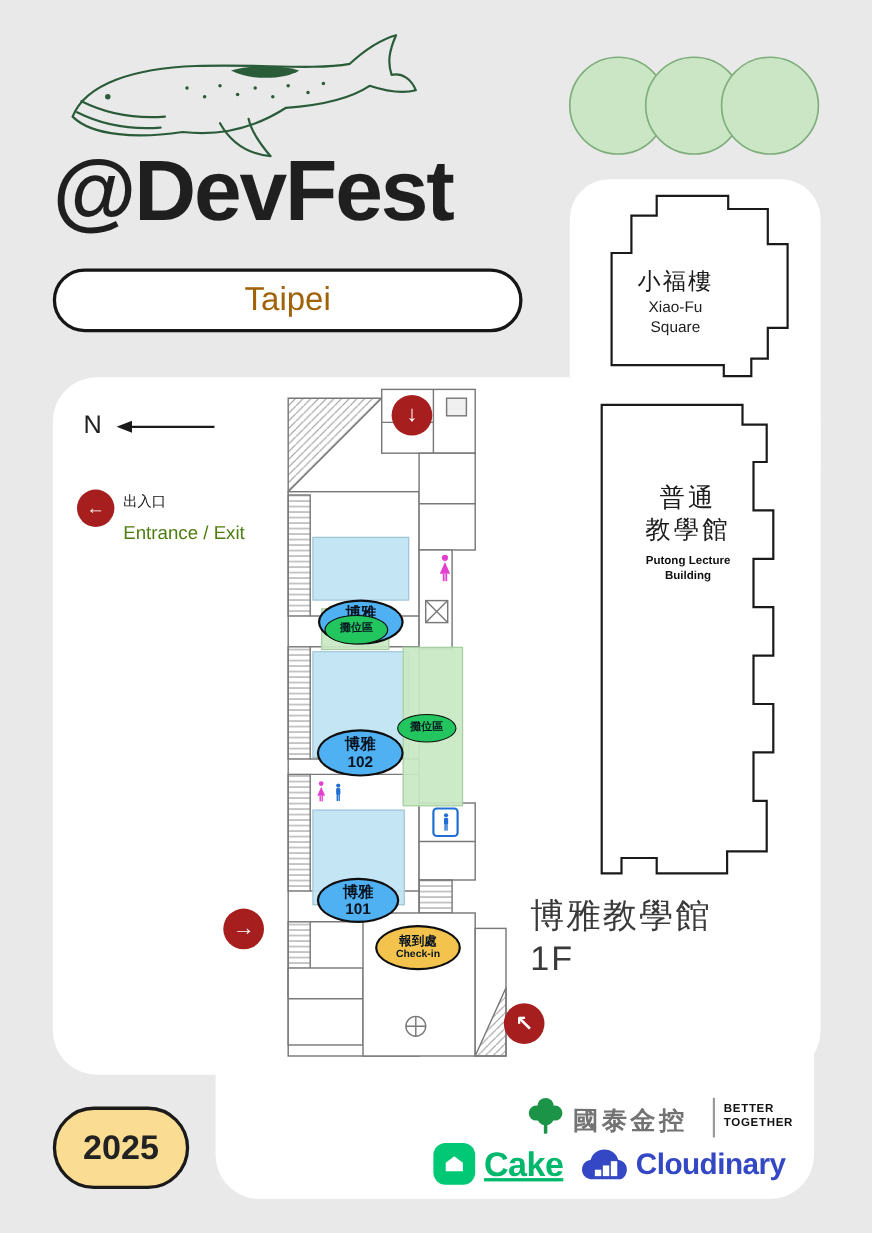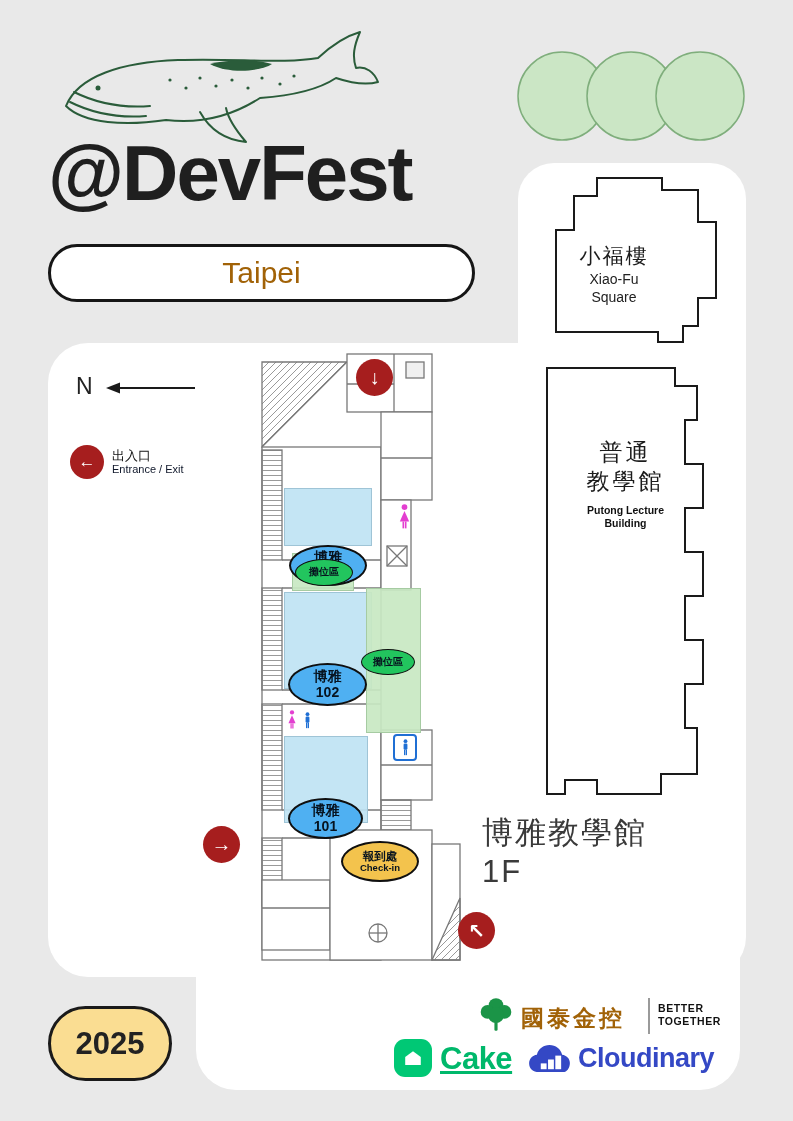--- a/index.html
+++ b/index.html
@@ -27,36 +27,36 @@
   .oval-green  { background:#22c55e; font-size:10px; font-weight:600; border-width:1.5px; }
   .oval-yellow { background:#f3c34d; }
 
   .area-blue  { background:rgba(191,227,243,.92); border:1px solid #9fc4d6; }
   .area-green { background:rgba(200,232,194,.92); border:1px solid #a6cba2; }
 
   .red-dot { background:#a61e1e; border-radius:50%; color:#ffffff; display:flex;
              align-items:center; justify-content:center; font-weight:700; font-size:20px; }
 
   .legend-zh { font-size:13px; color:#111; }
-  .legend-en { font-size:11px; color:#0f172a; }
+  .legend-en { font-size:17px; color:#4d7c0f;margin-top:12px; }
   .north-n { font-size:23px; color:#222; font-weight:400; }
 
   .venue-label { font-size:31px; font-weight:500; color:#3a3a3a; line-height:1.25; letter-spacing:2px; }
 
   .bldg-label { text-align:center; color:#1c1c1c; }
   .bldg-zh-lg { font-size:21px; font-weight:500; letter-spacing:2px; }
   .bldg-zh-xl { font-size:23px; font-weight:500; letter-spacing:3px; line-height:1.25; }
   .bldg-en    { font-size:14px; color:#222; line-height:1.3; }
   .bldg-en-sm { font-size:10.5px; font-weight:700; color:#111; line-height:1.3; }
 
   .year-pill { left:48px; top:1006px; width:124px; height:75px; background:#fadd92;
                border:3px solid #1a1a1a; border-radius:38px; display:flex; align-items:center;
                justify-content:center; font-size:31px; font-weight:600; color:#222; }
 
-  .cathay-name { font-size:23px; font-weight:700; color:#a16207; letter-spacing:3px; }
+  .cathay-name { font-size:23px; font-weight:700; color:#737373; letter-spacing:3px; }
   .tagline { font-size:10.5px; font-weight:700; color:#111; letter-spacing:.6px; line-height:1.25; }
   .cake-name { font-size:31px; font-weight:700; color:#00b86b; letter-spacing:-.5px;text-decoration:underline; }
   .cloudinary-name { font-size:27px; font-weight:700; color:#3448c5; letter-spacing:-.5px; }
 
   .wc-box { width:24px; height:27px; background:#fff; border:2px solid #1f6fd4; border-radius:4px;
             display:flex; align-items:center; justify-content:center; }
   svg { display:block; }
 </style>
 </head>
 <body>

